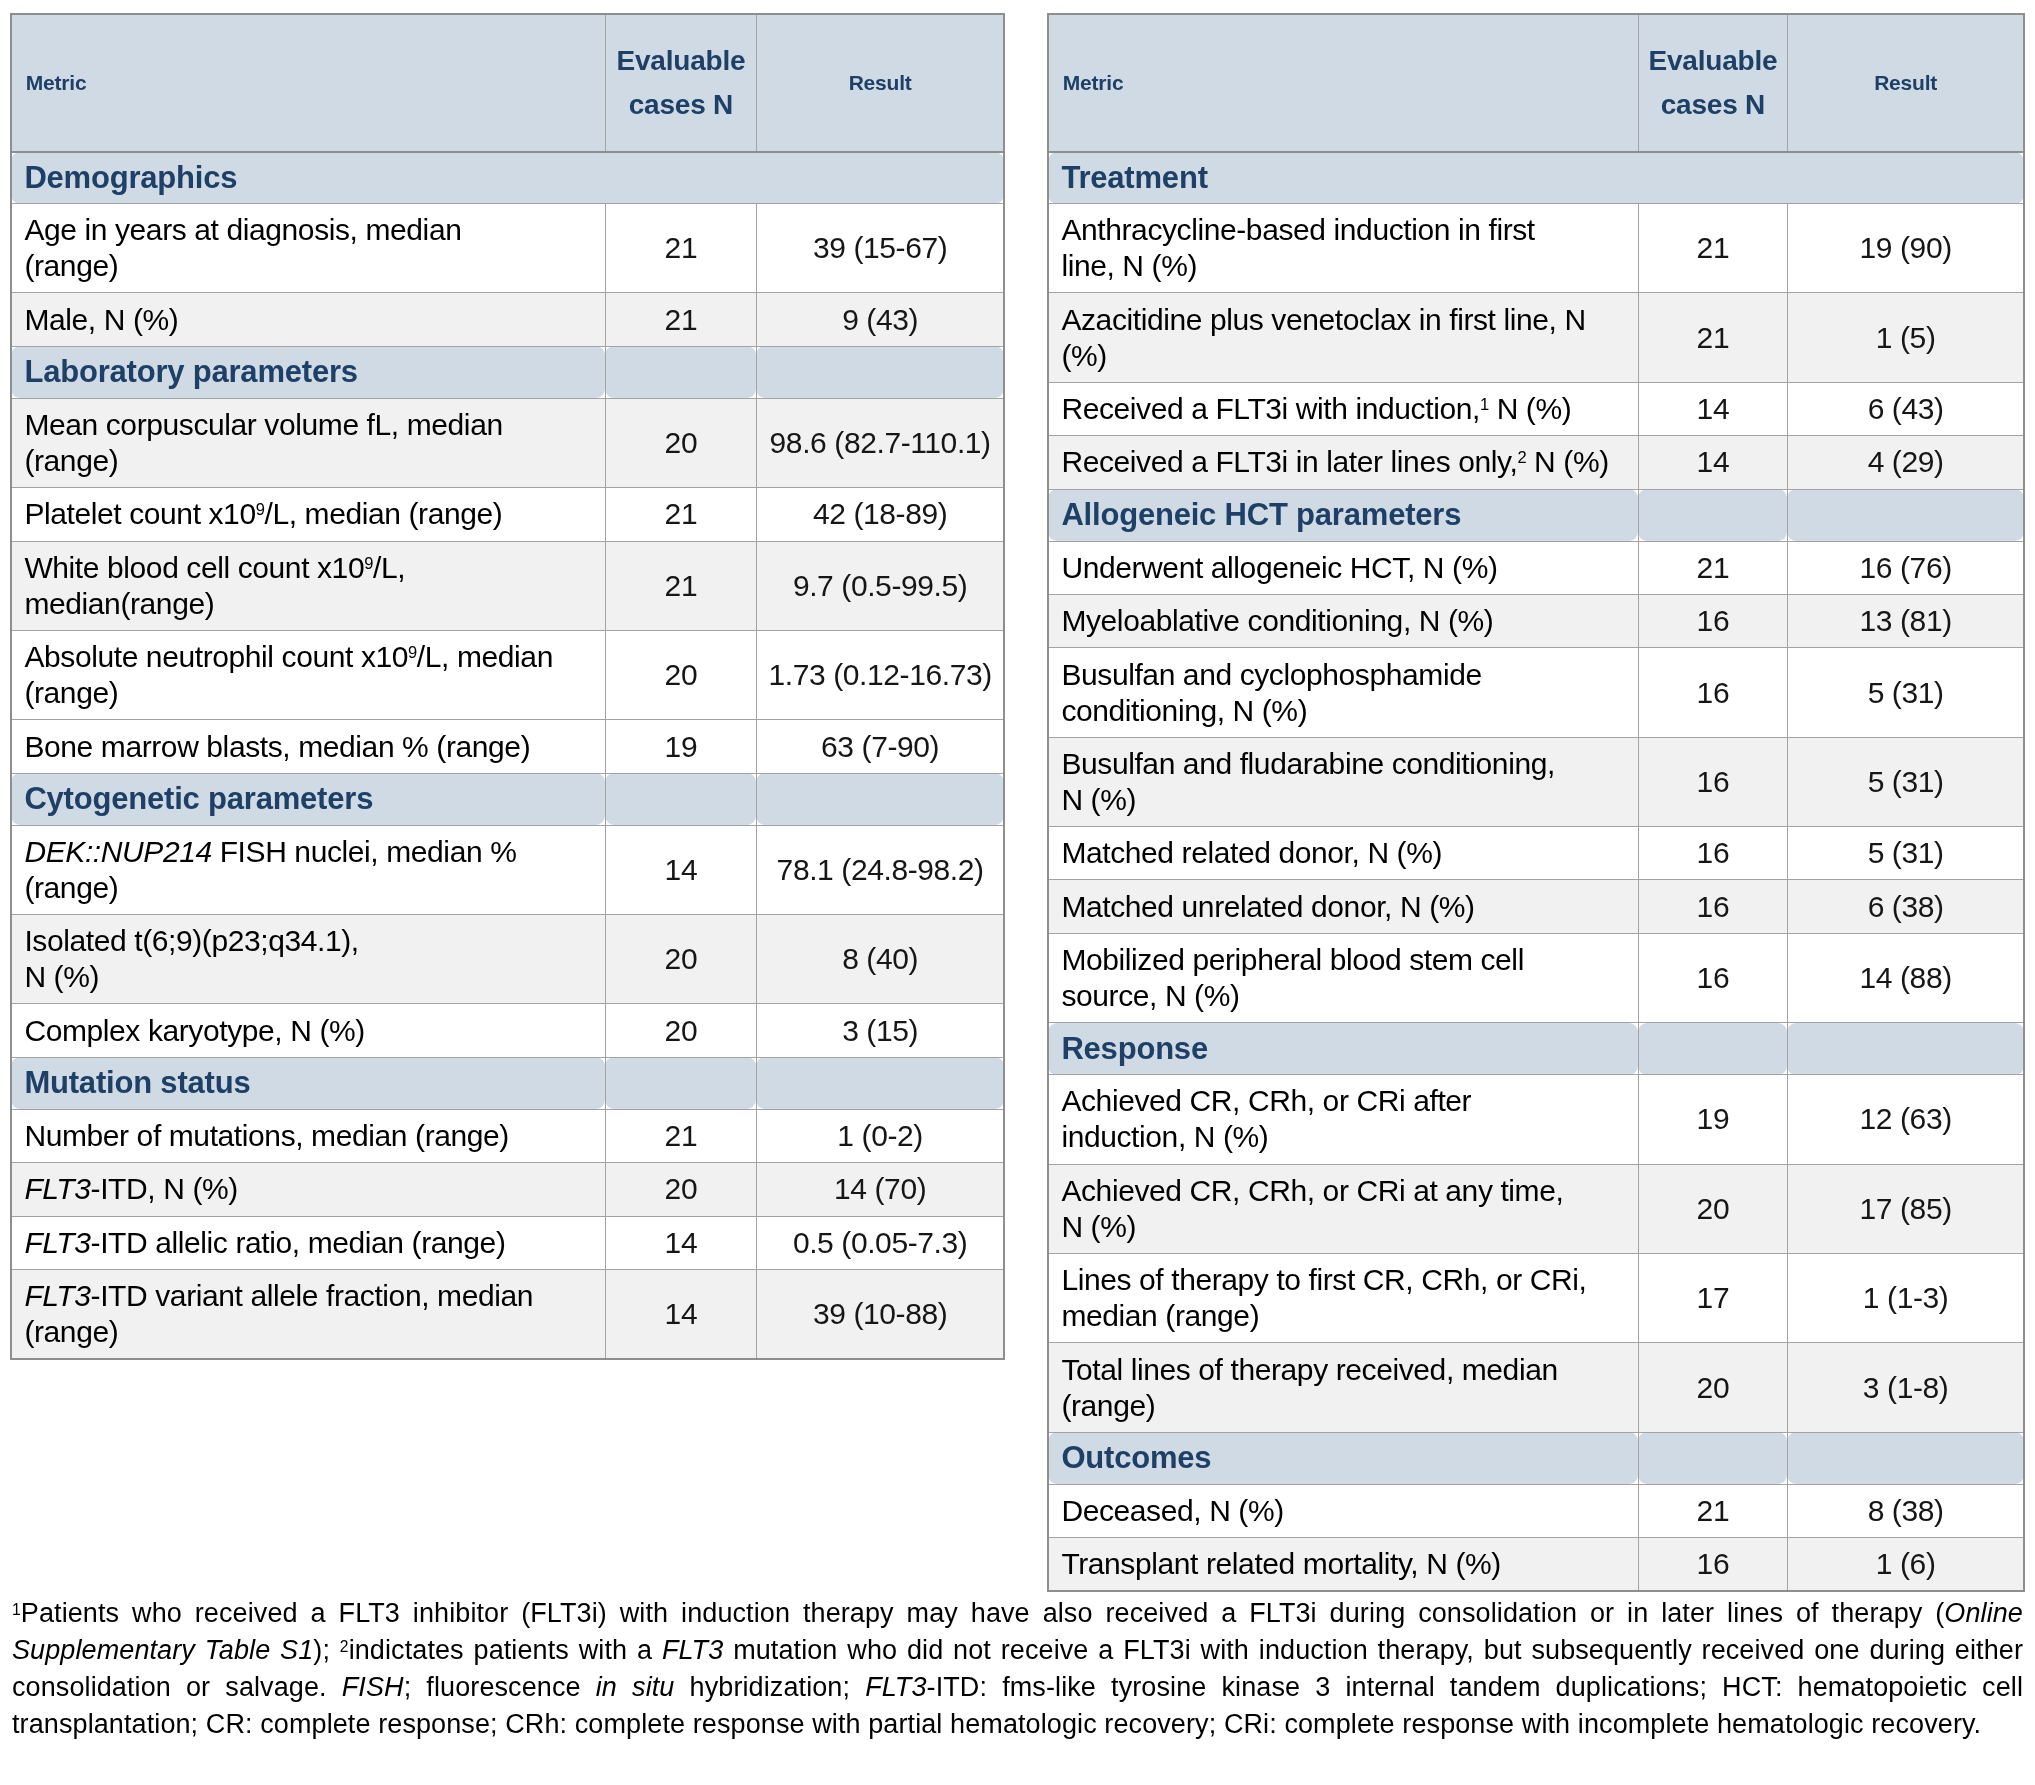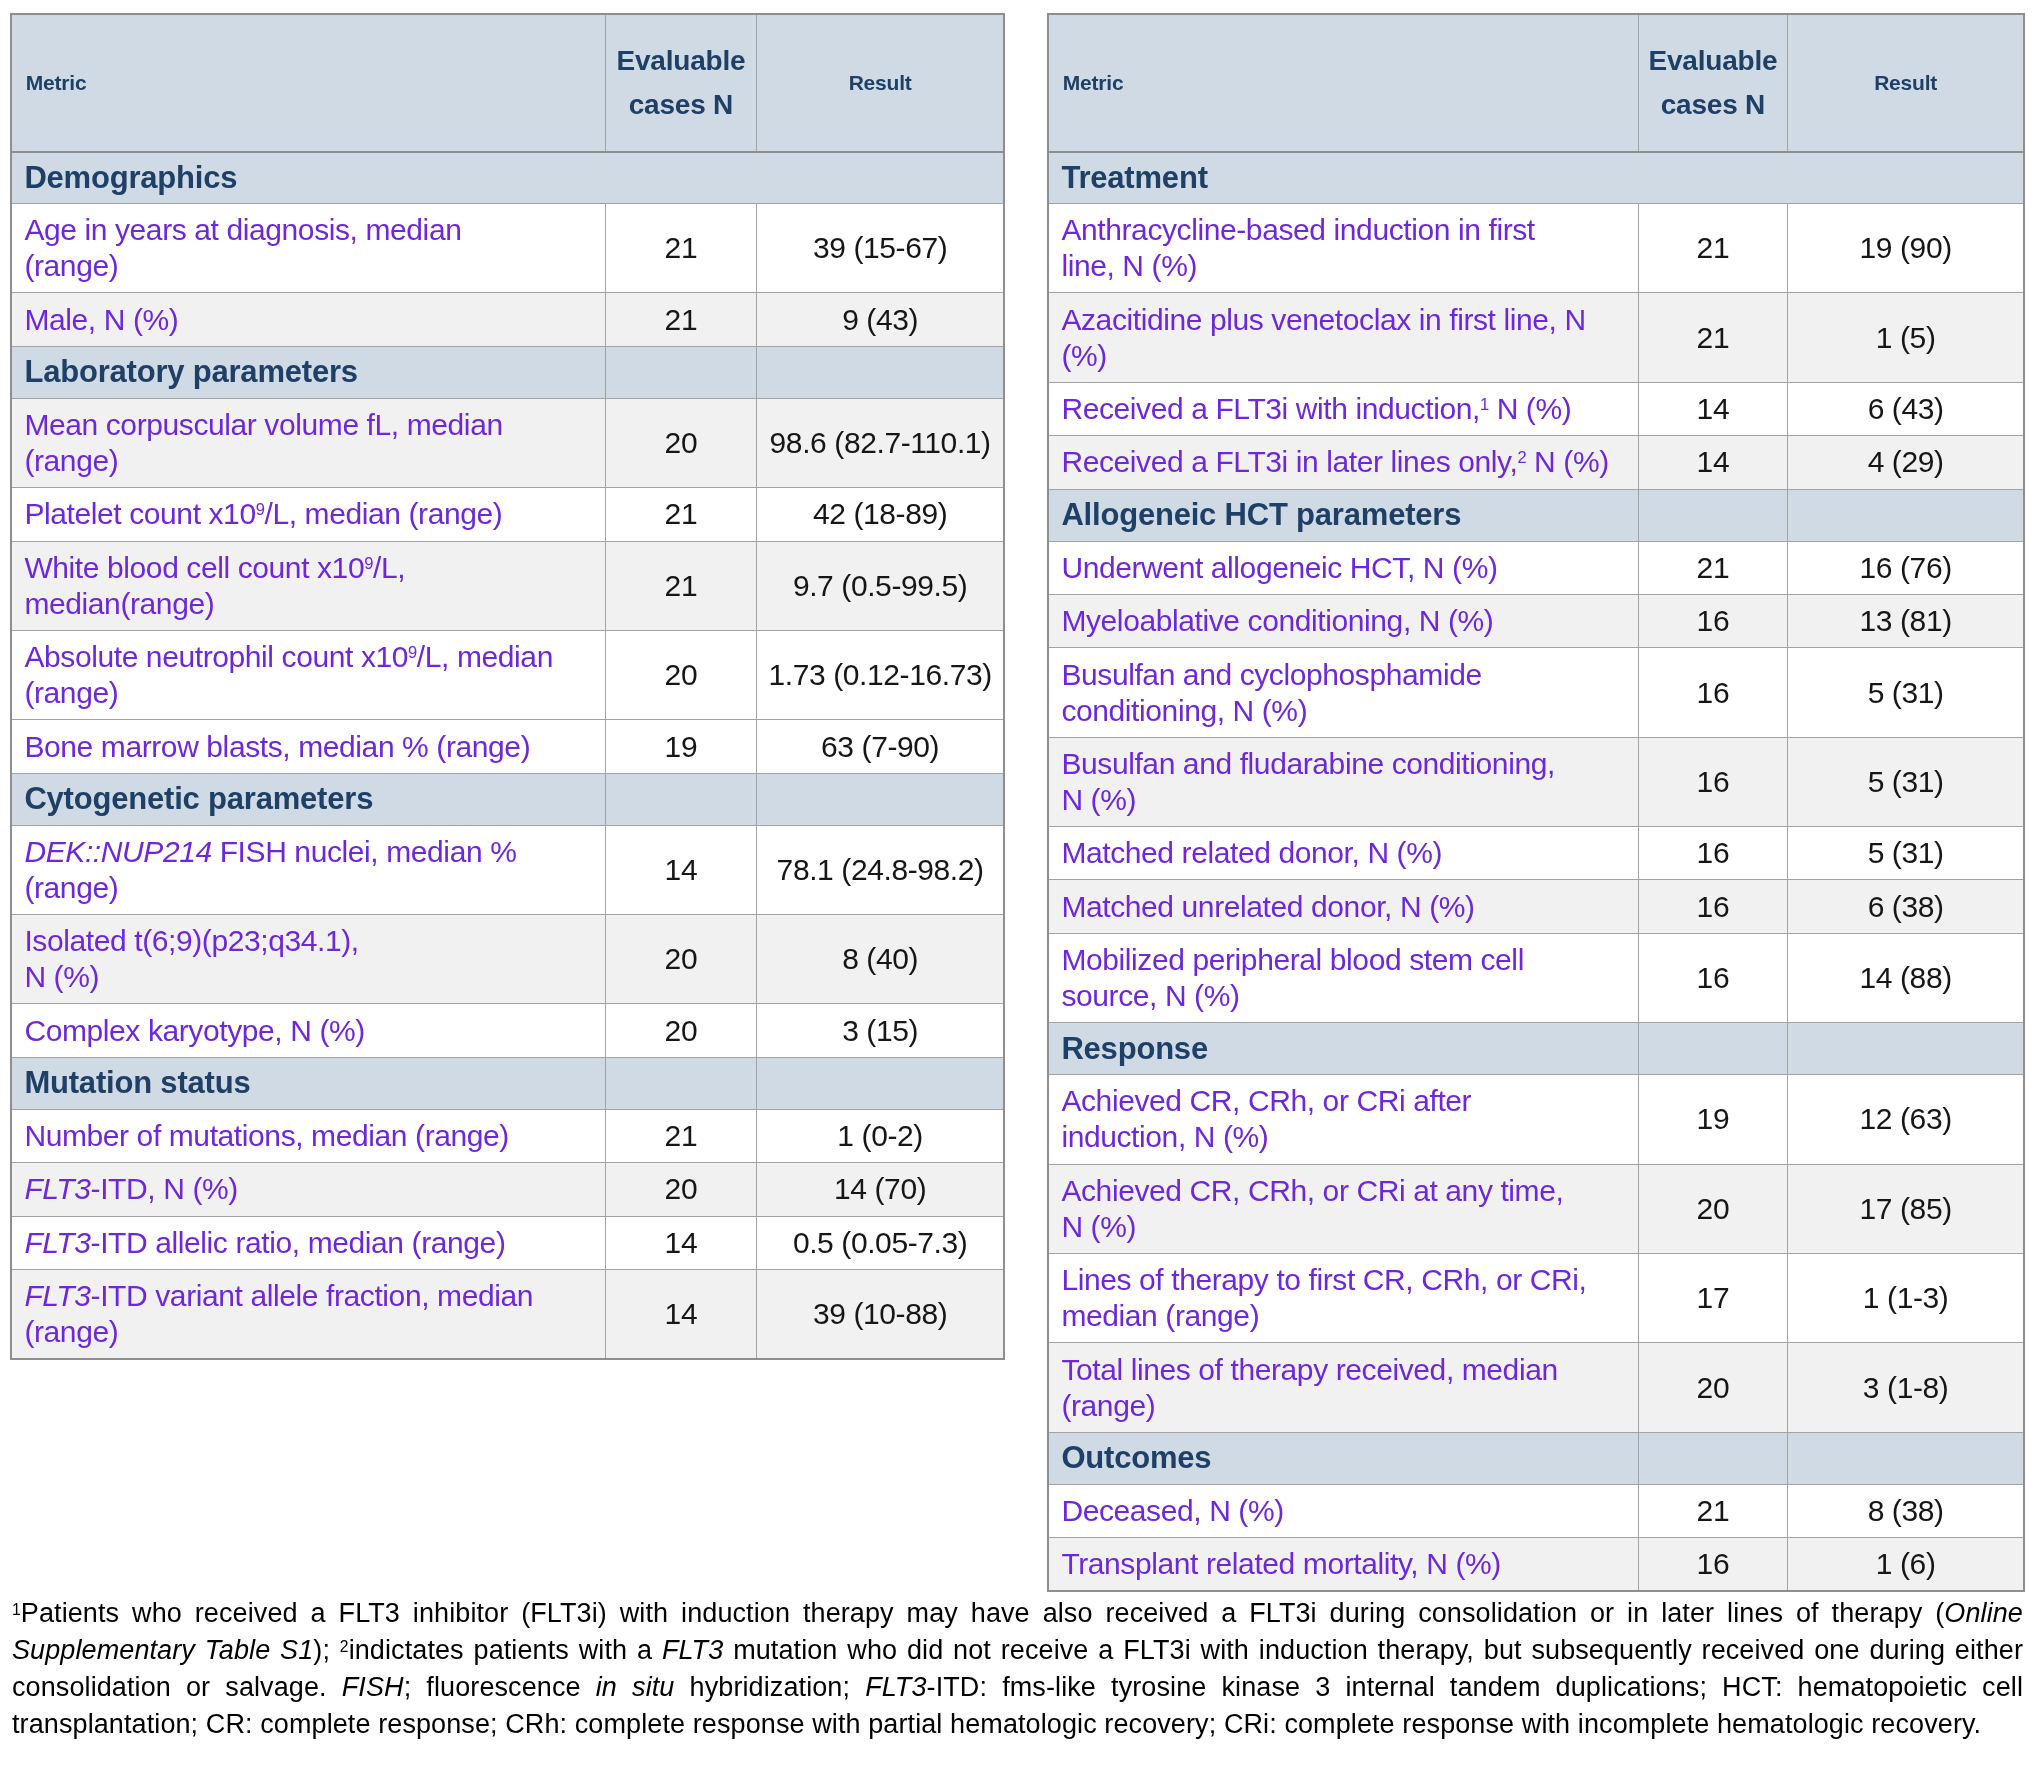--- a/index.html
+++ b/index.html
@@ -56,29 +56,30 @@
   
   tr.section-row td {
     background: #cfdae5;
     color: #1e4067;
     font-weight: bold;
     font-size: 31px;
     height: 52px;
     padding: 0 0 0 12px;
     letter-spacing: -0.2px;
     text-align: left;
+    border-radius: 9px;
   }
   tr.section-row td.empty { padding: 0; }
 
   
   tr.row-a { background: #ffffff; }
   tr.row-b { background: #f1f1f1; }
   .tbl td.metric {
     font-size: 30px;
-    color: #6d28d9;
+    color: #000000;
     text-align: left;
     padding: 8.2px 4.5px 8.2px 12px;
     line-height: 36px;
     white-space: pre-line;
     letter-spacing: -0.4px;
   }
   .tbl td.num {
     font-size: 30px;
     color: #161616;
     text-align: center;

